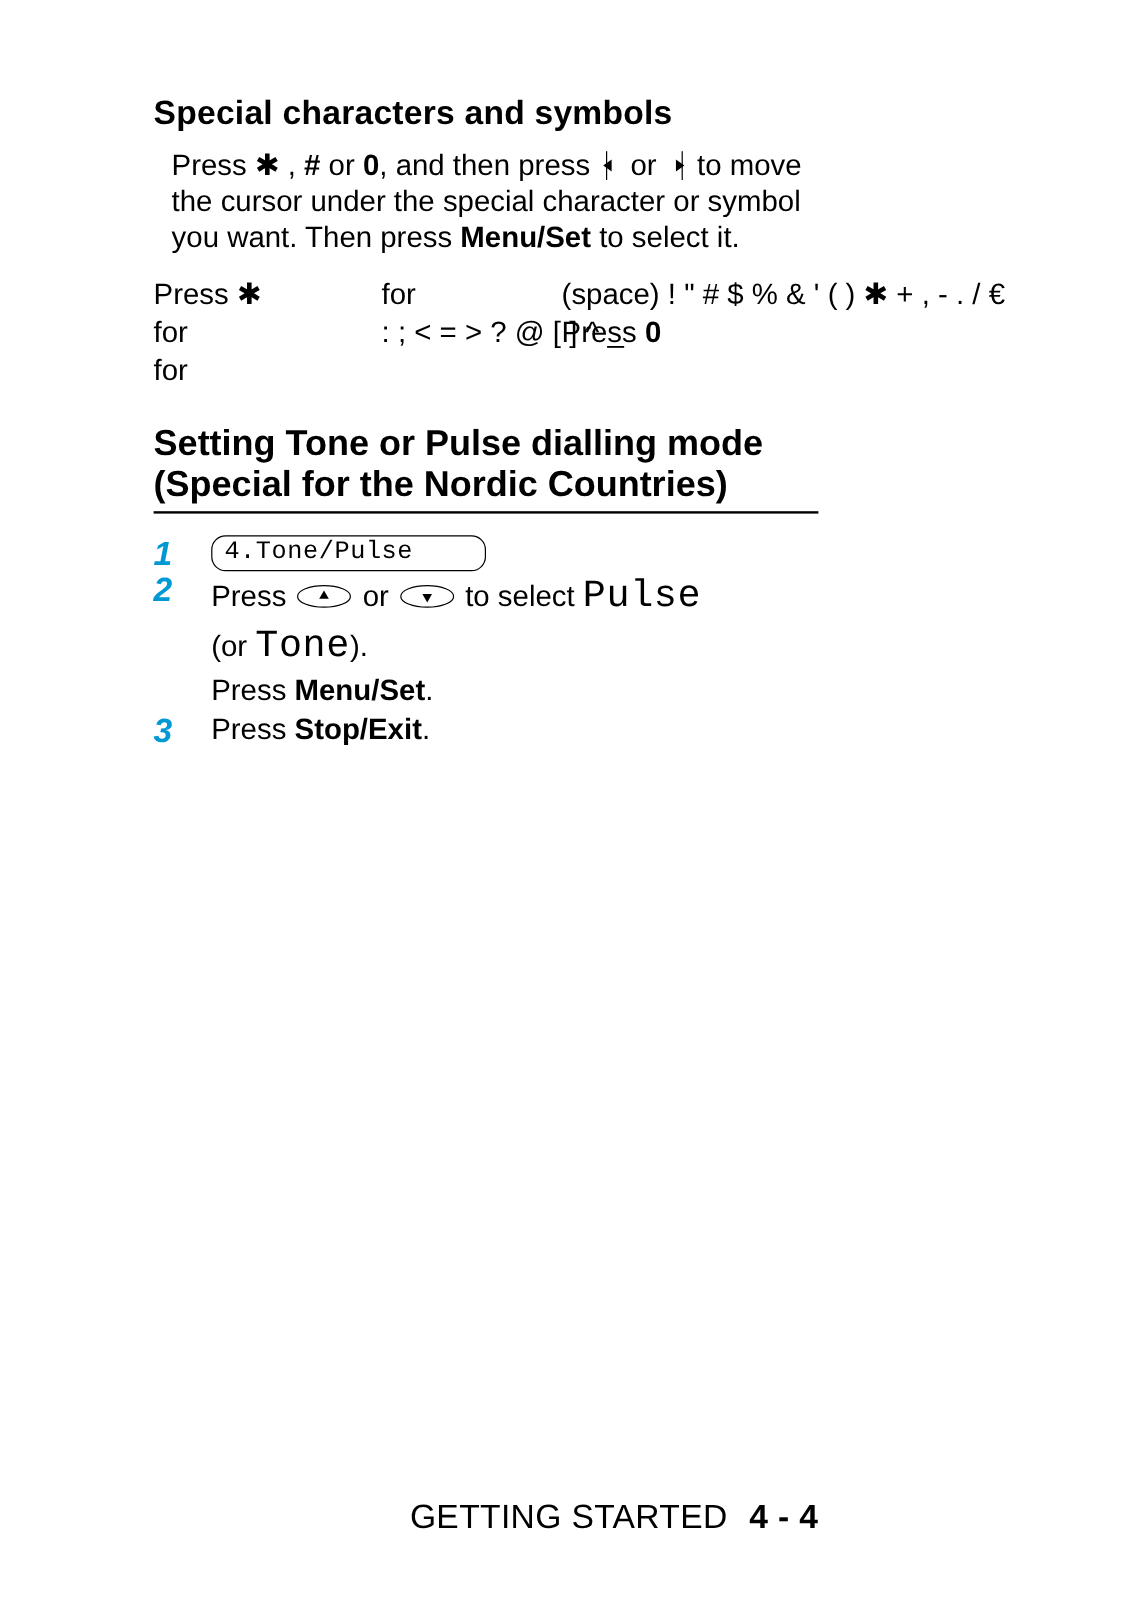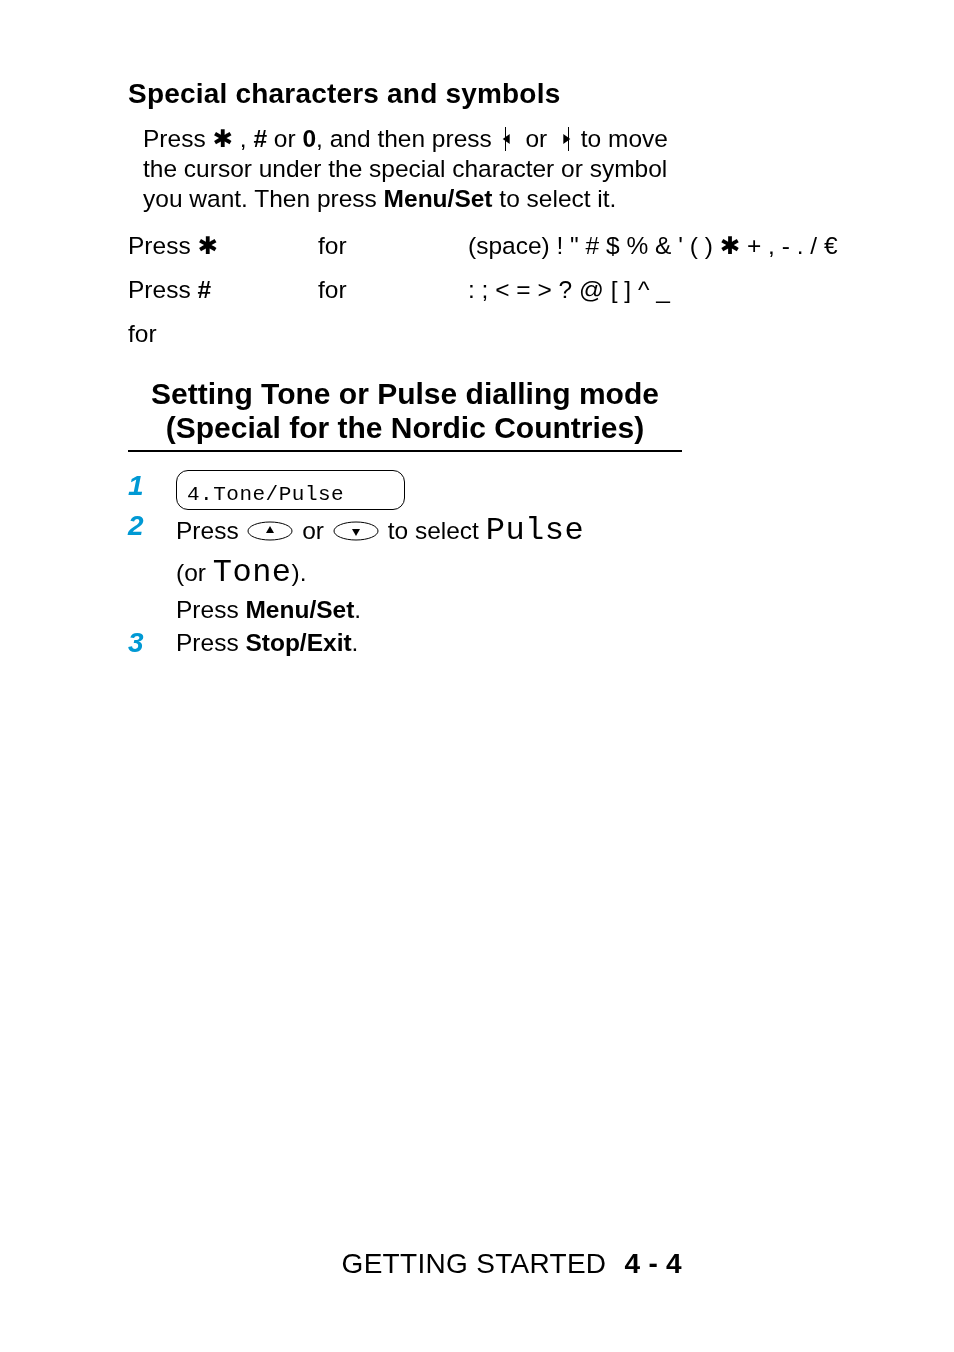--- a/index.html
+++ b/index.html
@@ -26,33 +26,32 @@
   }
   .para {
     font-size: 24.5px;
     line-height: 1.22;
     margin: 0 0 16px 15px;
   }
   .bold { font-weight: bold; }
   .keytable {
     display: grid;
     grid-template-columns: 190px 150px auto;
-    row-gap: 12px;
+    row-gap: 0;
     margin: 0 0 26px 0;
     font-size: 24.5px;
     line-height: 1.32;
   }
   .keytable .cell { white-space: nowrap; }
   .h2 {
     font-size: 30px;
     font-weight: bold;
     line-height: 1.15;
     margin: 0;
     padding-bottom: 2px;
-    text-align: center;
   }
   hr.rule {
     border: none;
     border-top: 2px solid #000;
     margin: 2px 0 18px 0;
   }
   .steps {
     margin: 0;
     padding: 0;
   }
@@ -82,21 +81,21 @@
     letter-spacing: 0.5px;
   }
   .lcd-wrap {
     flex: none;
     display: flex;
     align-items: center;
   }
   .lcd {
     border: 1.5px solid #000;
     border-radius: 12px;
-    padding: 11px 22px 1px 10px;
+    padding: 1px 22px 1px 10px;
     font-family: "Courier New", Courier, monospace;
     font-size: 21px;
     letter-spacing: 0.5px;
     line-height: 1.25;
     display: inline-block;
     min-width: 195px;
   }
   .icon-oval {
     display: inline-block;
     vertical-align: middle;
@@ -155,24 +154,24 @@
 
   <p class="para">
     <span>Press </span><span>✱</span><span> , </span><span class="bold">#</span><span> or </span><span class="bold">0</span><span>, and then press </span><span class="icon-arrow-line left"></span><span> or </span><span class="icon-arrow-line right"></span><span> to move the cursor under the special character or symbol you want. Then press </span><span class="bold">Menu/Set</span><span> to select it.</span>
   </p>
 
   <div class="keytable">
     <div class="cell"><span>Press </span><span>✱</span></div>
     <div class="cell">for</div>
     <div class="cell">(space) ! " # $ % &amp; ' ( )  ✱  + , - . / €</div>
 
-    <div class="cell"><span>Press </span><span class="bold">#</span></div>
     <div class="cell">for</div>
     <div class="cell">: ; &lt; = &gt; ? @ [ ] ^ _</div>
 
+    <div class="cell"><span>Press </span><span class="bold">0</span></div>
     <div class="cell">for</div>
   </div>
 
   <h2 class="h2">
     <span>Setting Tone or Pulse dialling mode</span><br>
     <span>(Special for the Nordic Countries)</span>
   </h2>
   <hr class="rule">
 
   <div class="steps">

